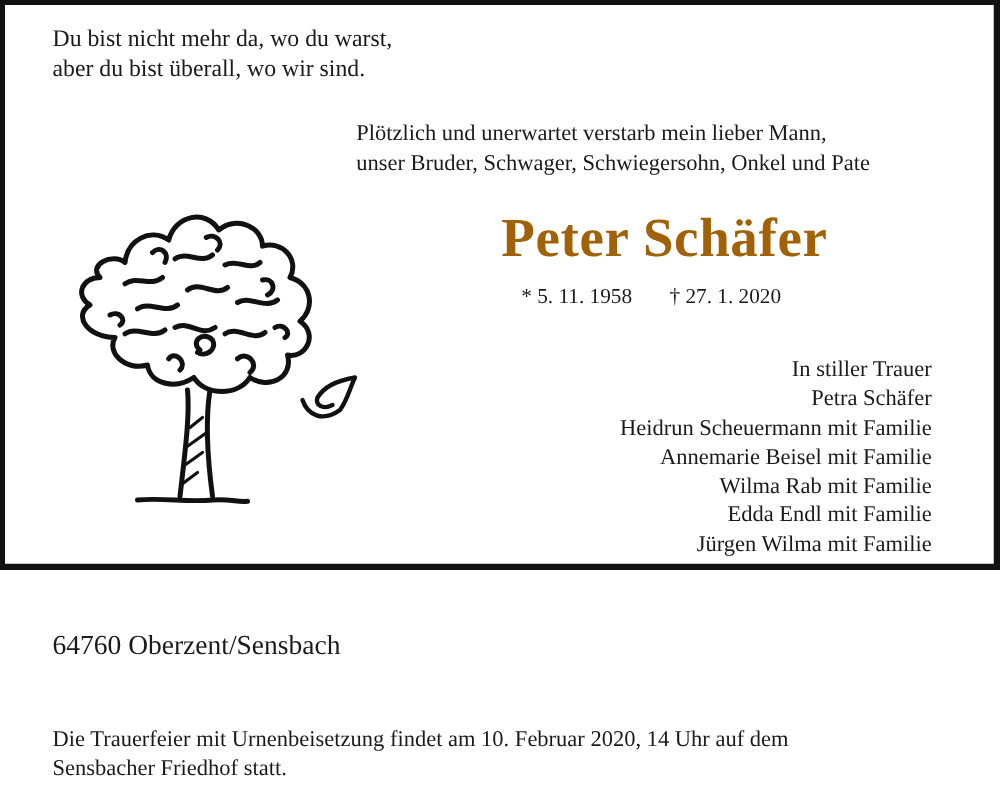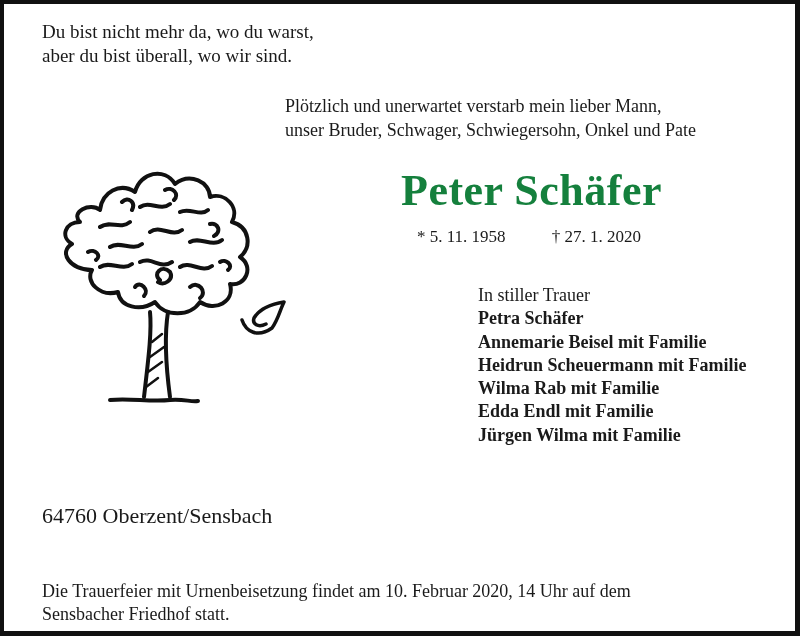--- a/index.html
+++ b/index.html
@@ -1,37 +1,37 @@
 <!DOCTYPE html>
 <html><head>
   <meta charset="utf-8">
   <style>
     html, body { margin: 0; padding: 0; background: #ffffff; }
     body { width: 800px; height: 636px; overflow: hidden; }
     .frame {
       position: absolute; left: 0; top: 0;
-      width: 800px; height: 636px;
+      width: 800px; height: 456px;
       box-sizing: border-box;
       border-top: 4px solid #111;
       border-left: 4px solid #111;
       border-right: 5px solid #111;
       border-bottom: 5px solid #111;
       background: #fff;
       font-family: "DejaVu Serif", "Liberation Serif", serif;
       color: #1a1a1a;
     }
     .txt { position: absolute; white-space: nowrap; font-family: "Liberation Serif", serif; }
     .quote { left: 38px; top: 16px; font-size: 19px; line-height: 24px; }
     .intro { left: 281px; top: 90px; font-size: 18px; line-height: 24px; }
-    .name { left: 397px; top: 162px; font-size: 44px; line-height: 50px; font-weight: bold; letter-spacing: 0.5px; color: #15803d; }
+    .name { left: 397px; top: 162px; font-size: 44px; line-height: 50px; font-weight: bold; letter-spacing: 0.5px; color: #a16207; }
     .dates { left: 413px; top: 222px; font-size: 17px; line-height: 22px; }
-    .dates .died { margin-left: 46px; }
-    .mourners { left: 474px; top: 280px; font-size: 18px; line-height: 23.3px; }
+    .dates .died { margin-left: 30px; }
+    .mourners { left: 492px; top: 280px; font-size: 18px; line-height: 23.3px; text-align: right; }
     .mourners .lead { font-weight: normal; }
-    .mourners .person { font-weight: bold; }
+    .mourners .person { font-weight: normal; }
     .place { left: 38px; top: 500px; font-size: 22px; line-height: 23px; }
     .info { left: 38px; top: 544px; font-size: 18px; line-height: 23px; margin-top: 32px; }
     .tree { position: absolute; left: 36px; top: 148px; width: 250px; height: 262px; }
     .line { display: block; }
   </style>
 </head>
 <body>
 
 <div class="frame">
 
@@ -66,22 +66,22 @@
 
       <path d="M70 248 C90 246, 110 250, 130 248 C145 247, 150 250, 158 249"></path>
 
       <path d="M202 168 C206 180, 218 186, 232 176 C238 168, 240 158, 244 150 C232 152, 220 156, 214 166 C212 172, 218 176, 226 172" stroke-width="3.5"></path>
     </svg>
   </div>
 
   <div class="txt mourners">
     <span class="line lead">In stiller Trauer</span>
     <span class="line person">Petra Schäfer</span>
+    <span class="line person">Heidrun Scheuermann mit Familie</span>
     <span class="line person">Annemarie Beisel mit Familie</span>
-    <span class="line person">Heidrun Scheuermann mit Familie</span>
     <span class="line person">Wilma Rab mit Familie</span>
     <span class="line person">Edda Endl mit Familie</span>
     <span class="line person">Jürgen Wilma mit Familie</span>
   </div>
 
   <div class="txt place">64760 Oberzent/Sensbach</div>
 
   <div class="txt info">
     <span class="line">Die Trauerfeier mit Urnenbeisetzung findet am 10. Februar 2020, 14 Uhr auf dem</span>
     <span class="line">Sensbacher Friedhof statt.</span>

